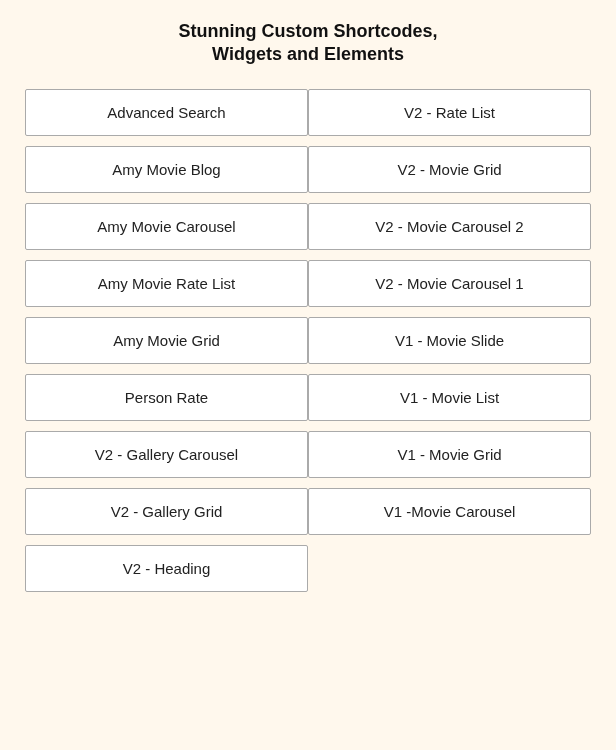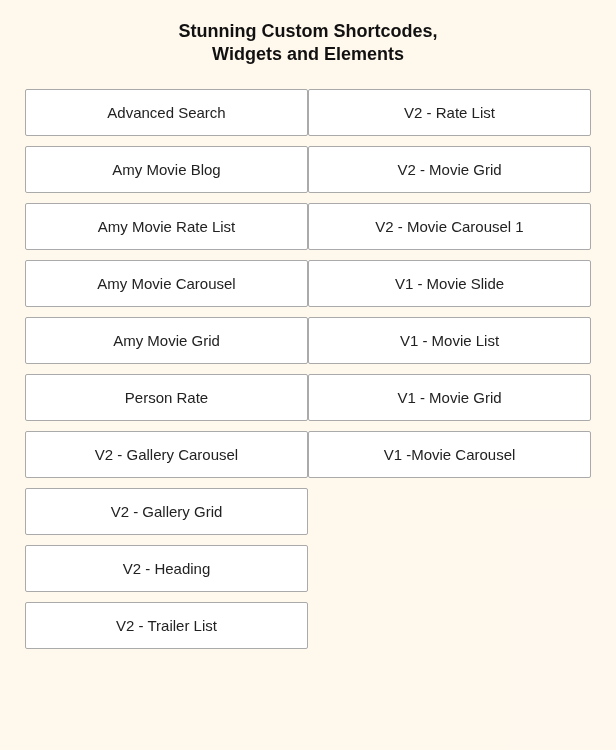--- a/index.html
+++ b/index.html
@@ -67,32 +67,32 @@
 <div class="content-wrapper">
   <h1 class="page-title">
     <span>Stunning Custom Shortcodes,</span><br>
     <span>Widgets and Elements</span>
   </h1>
 
   <div class="cols-wrapper">
     <div class="col" id="left-col">
         <div class="grid-item">Advanced Search</div>
         <div class="grid-item">Amy Movie Blog</div>
+        <div class="grid-item">Amy Movie Carousel</div>
         <div class="grid-item">Amy Movie Rate List</div>
-        <div class="grid-item">Amy Movie Carousel</div>
         <div class="grid-item">Amy Movie Grid</div>
         <div class="grid-item">Person Rate</div>
         <div class="grid-item">V2 - Gallery Carousel</div>
         <div class="grid-item">V2 - Gallery Grid</div>
         <div class="grid-item">V2 - Heading</div>
-        <div class="grid-item">V2 - Trailer List</div>
       </div>
     <div class="col" id="right-col">
         <div class="grid-item">V2 - Rate List</div>
         <div class="grid-item">V2 - Movie Grid</div>
+        <div class="grid-item">V2 - Movie Carousel 2</div>
         <div class="grid-item">V2 - Movie Carousel 1</div>
         <div class="grid-item">V1 - Movie Slide</div>
         <div class="grid-item">V1 - Movie List</div>
         <div class="grid-item">V1 - Movie Grid</div>
         <div class="grid-item">V1 -Movie Carousel</div>
       </div>
   </div>
 </div>
 
 </body></html>

